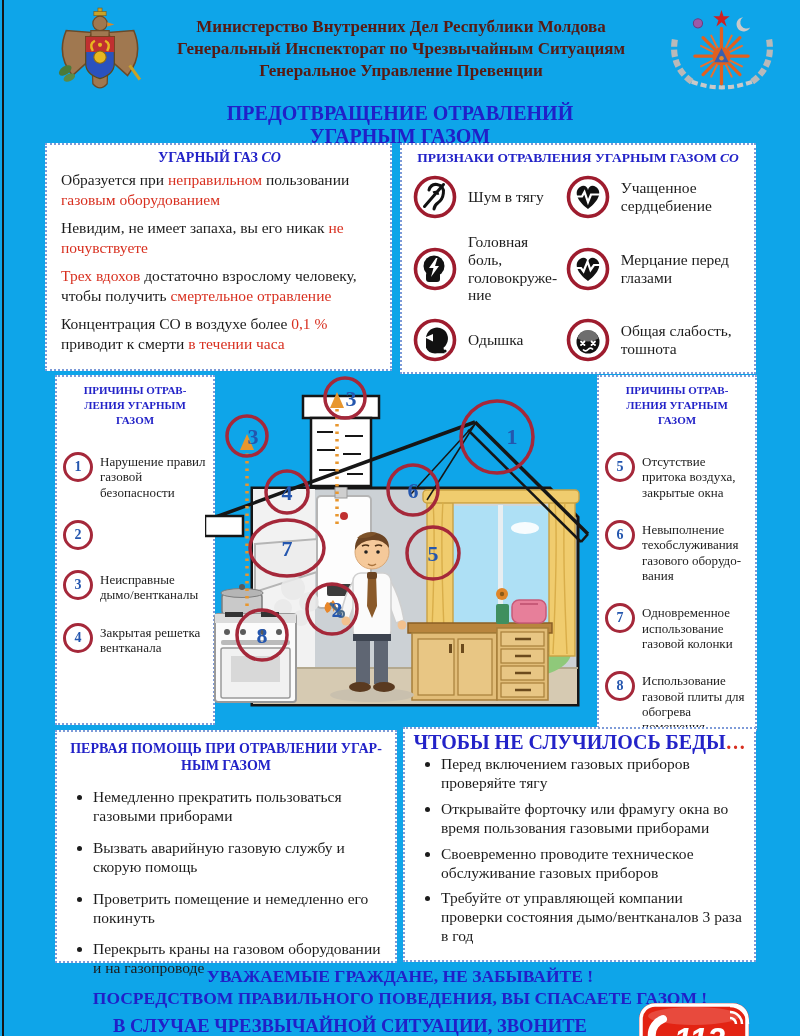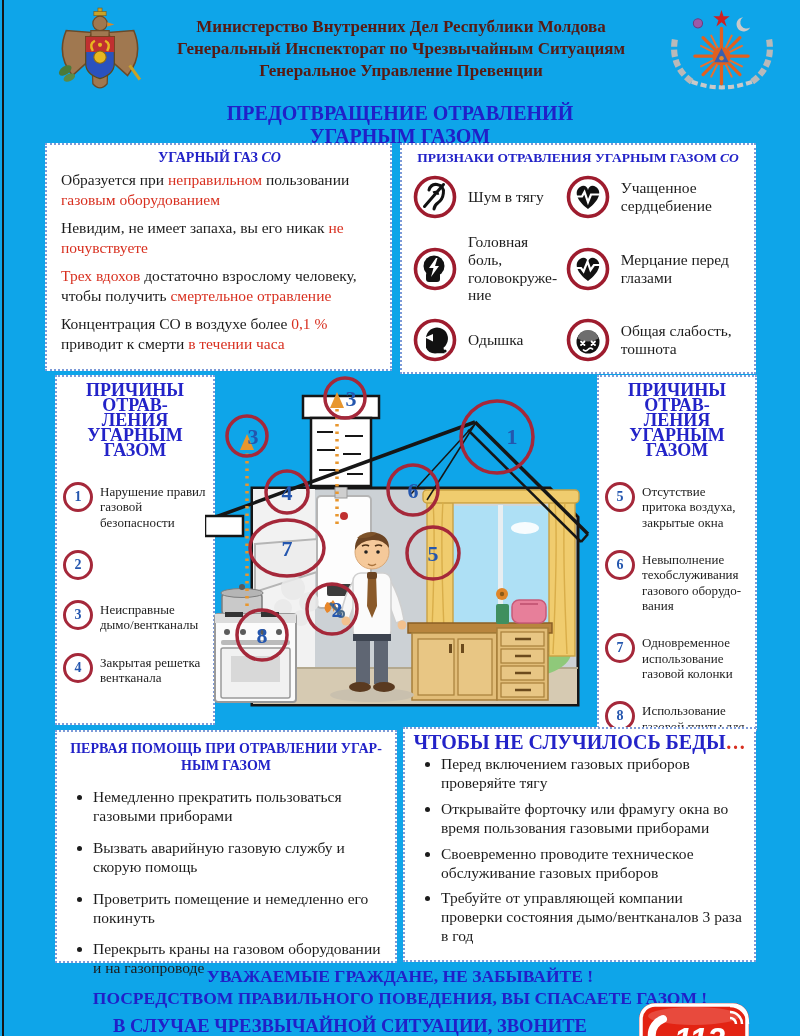--- a/index.html
+++ b/index.html
@@ -32,21 +32,21 @@
   .box-signs { left:400px; top:143px; width:356px; height:231px; padding:5px 10px; }
   .box-signs .box-title { font-size:13.5px; margin-bottom:8px; }
   .signs-grid { display:grid; grid-template-columns:46% 54%; row-gap:13px; }
   .sign-item { display:flex; align-items:center; }
   .sign-item svg { flex:0 0 46px; margin-right:10px; }
   .sign-label { font-size:15.5px; line-height:1.15; }
 
   .box-causes { width:160px; padding:6px 6px; }
   .box-causes-left  { left:55px;  top:375px; height:350px; }
   .box-causes-right { left:597px; top:375px; height:356px; }
-  .causes-title { font-size:18px; line-height:15px; text-align:center; font-weight:bold; color:#2323c8; }
+  .causes-title { font-size:11px; line-height:15px; text-align:center; font-weight:bold; color:#2323c8; }
   .cause-item { display:flex; align-items:flex-start; margin-top:20px; }
   .cause-item.first { margin-top:24px; }
   .cause-num { flex:0 0 30px; height:30px; border:3px solid #a5283a; border-radius:50%;
     color:#2456ae; font-weight:bold; font-size:14px; line-height:24px; text-align:center;
     margin-right:7px; background:#fff; }
   .cause-text { font-size:13px; line-height:1.18; padding-top:2px; }
 
   .house { position:absolute; left:205px; top:376px; width:395px; height:352px; }
 
   .box-firstaid { left:55px; top:730px; width:342px; height:233px; padding:8px 8px; }

